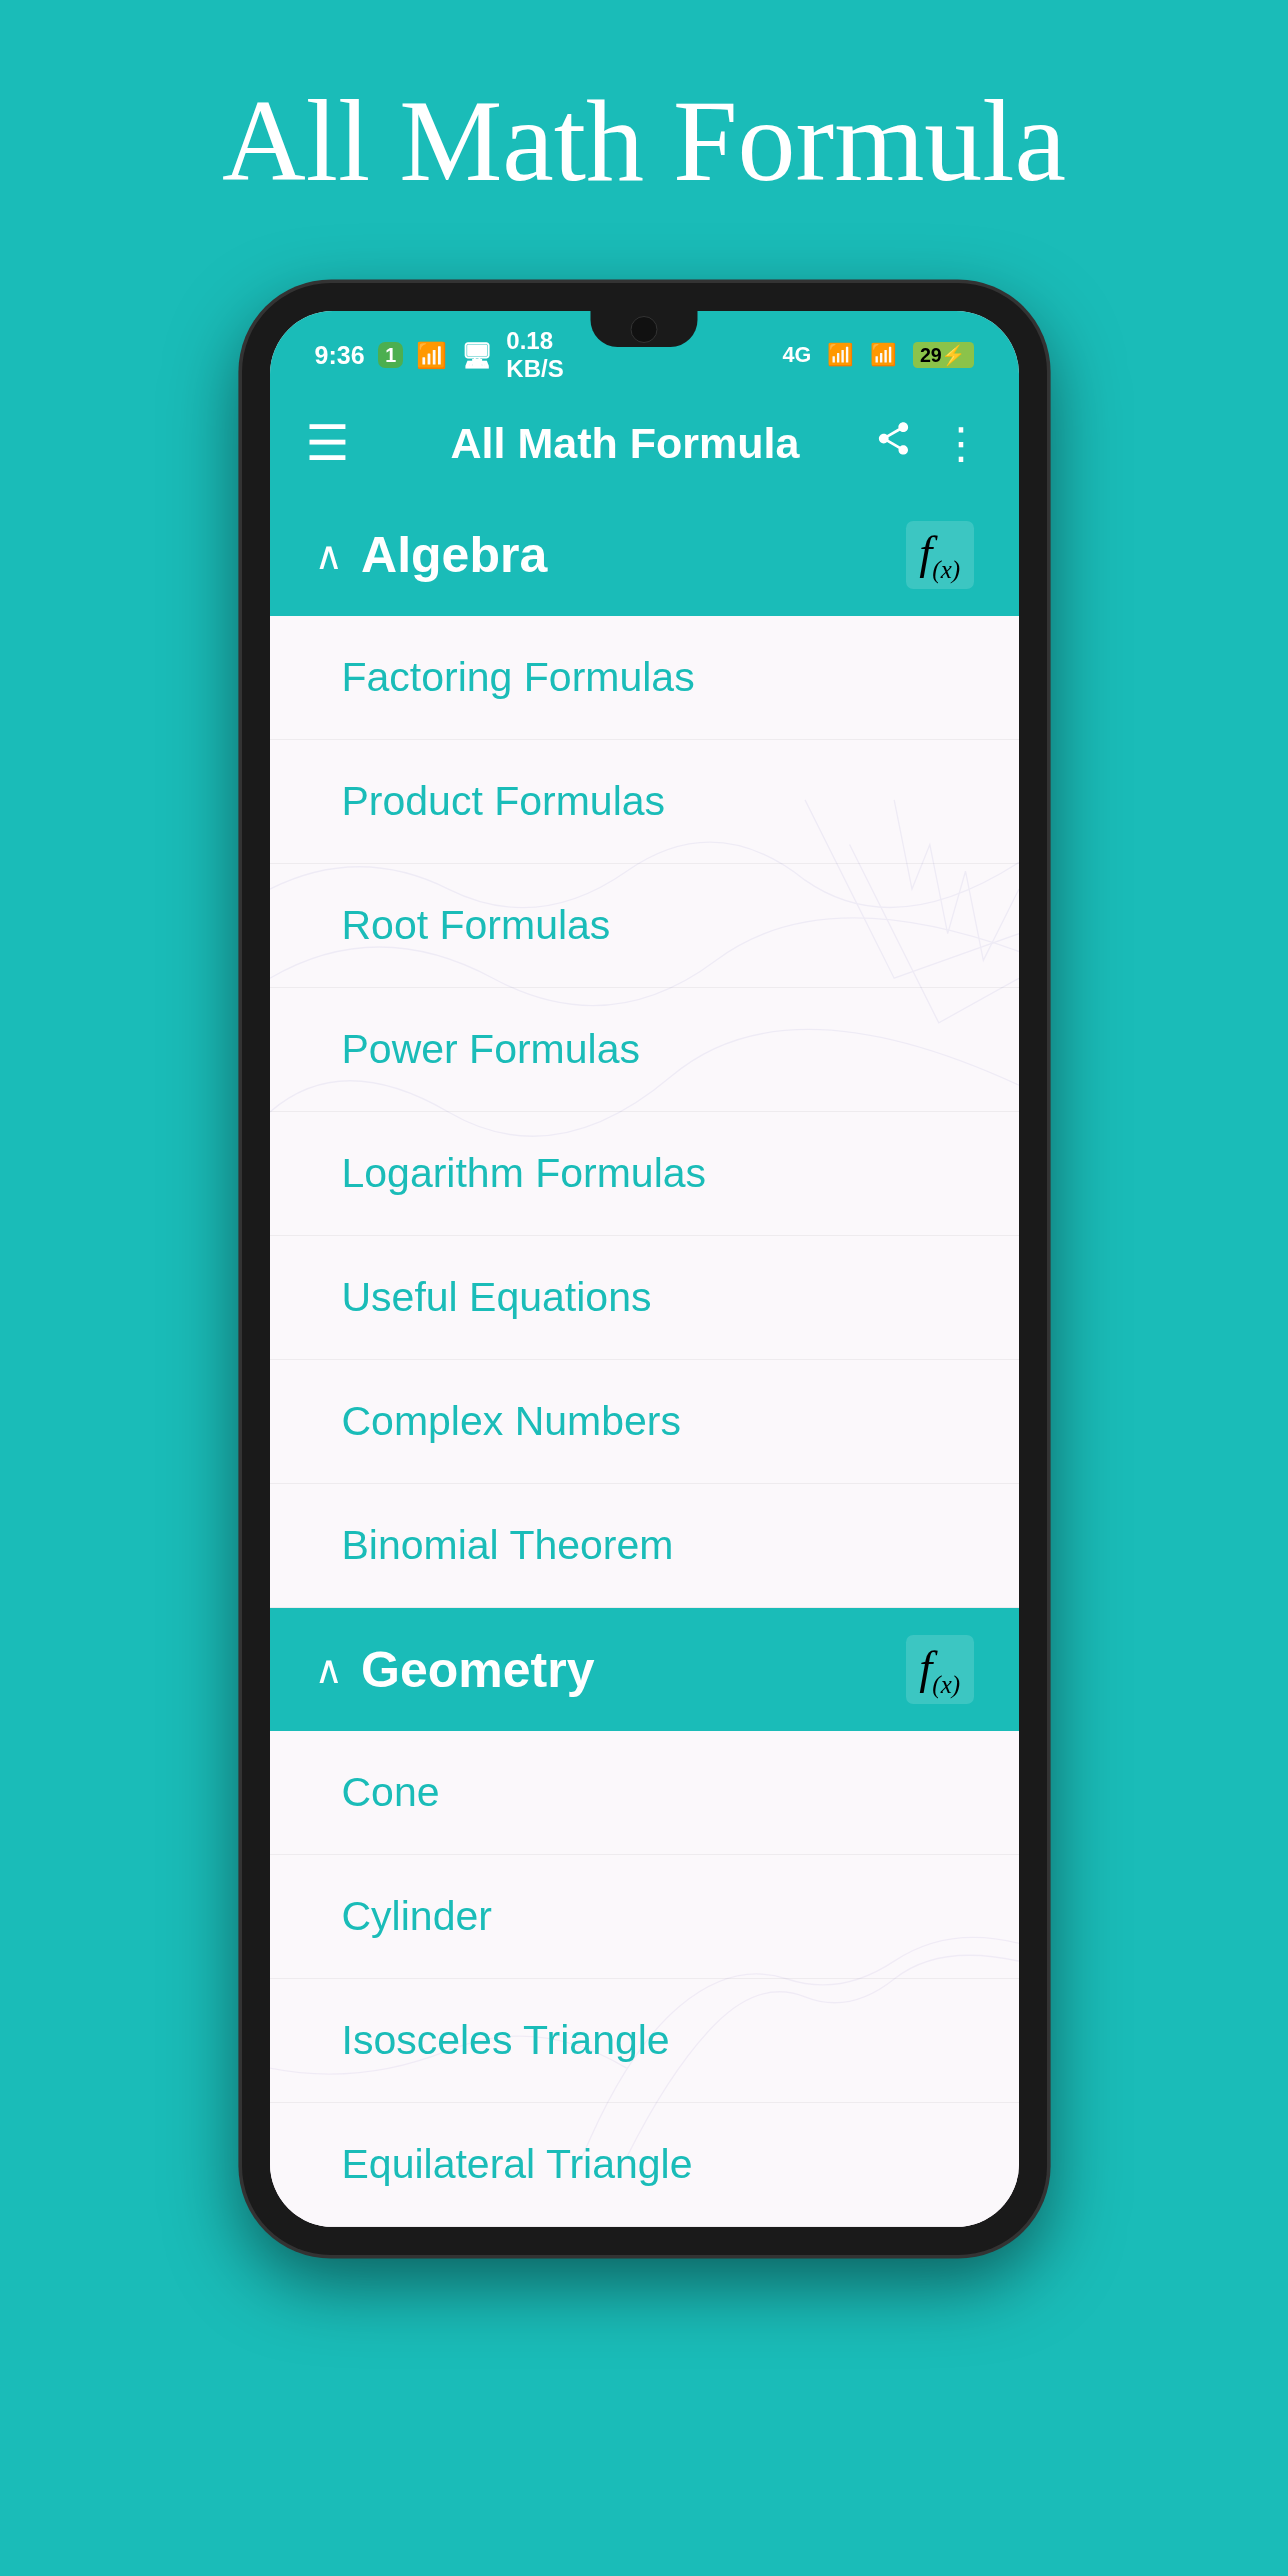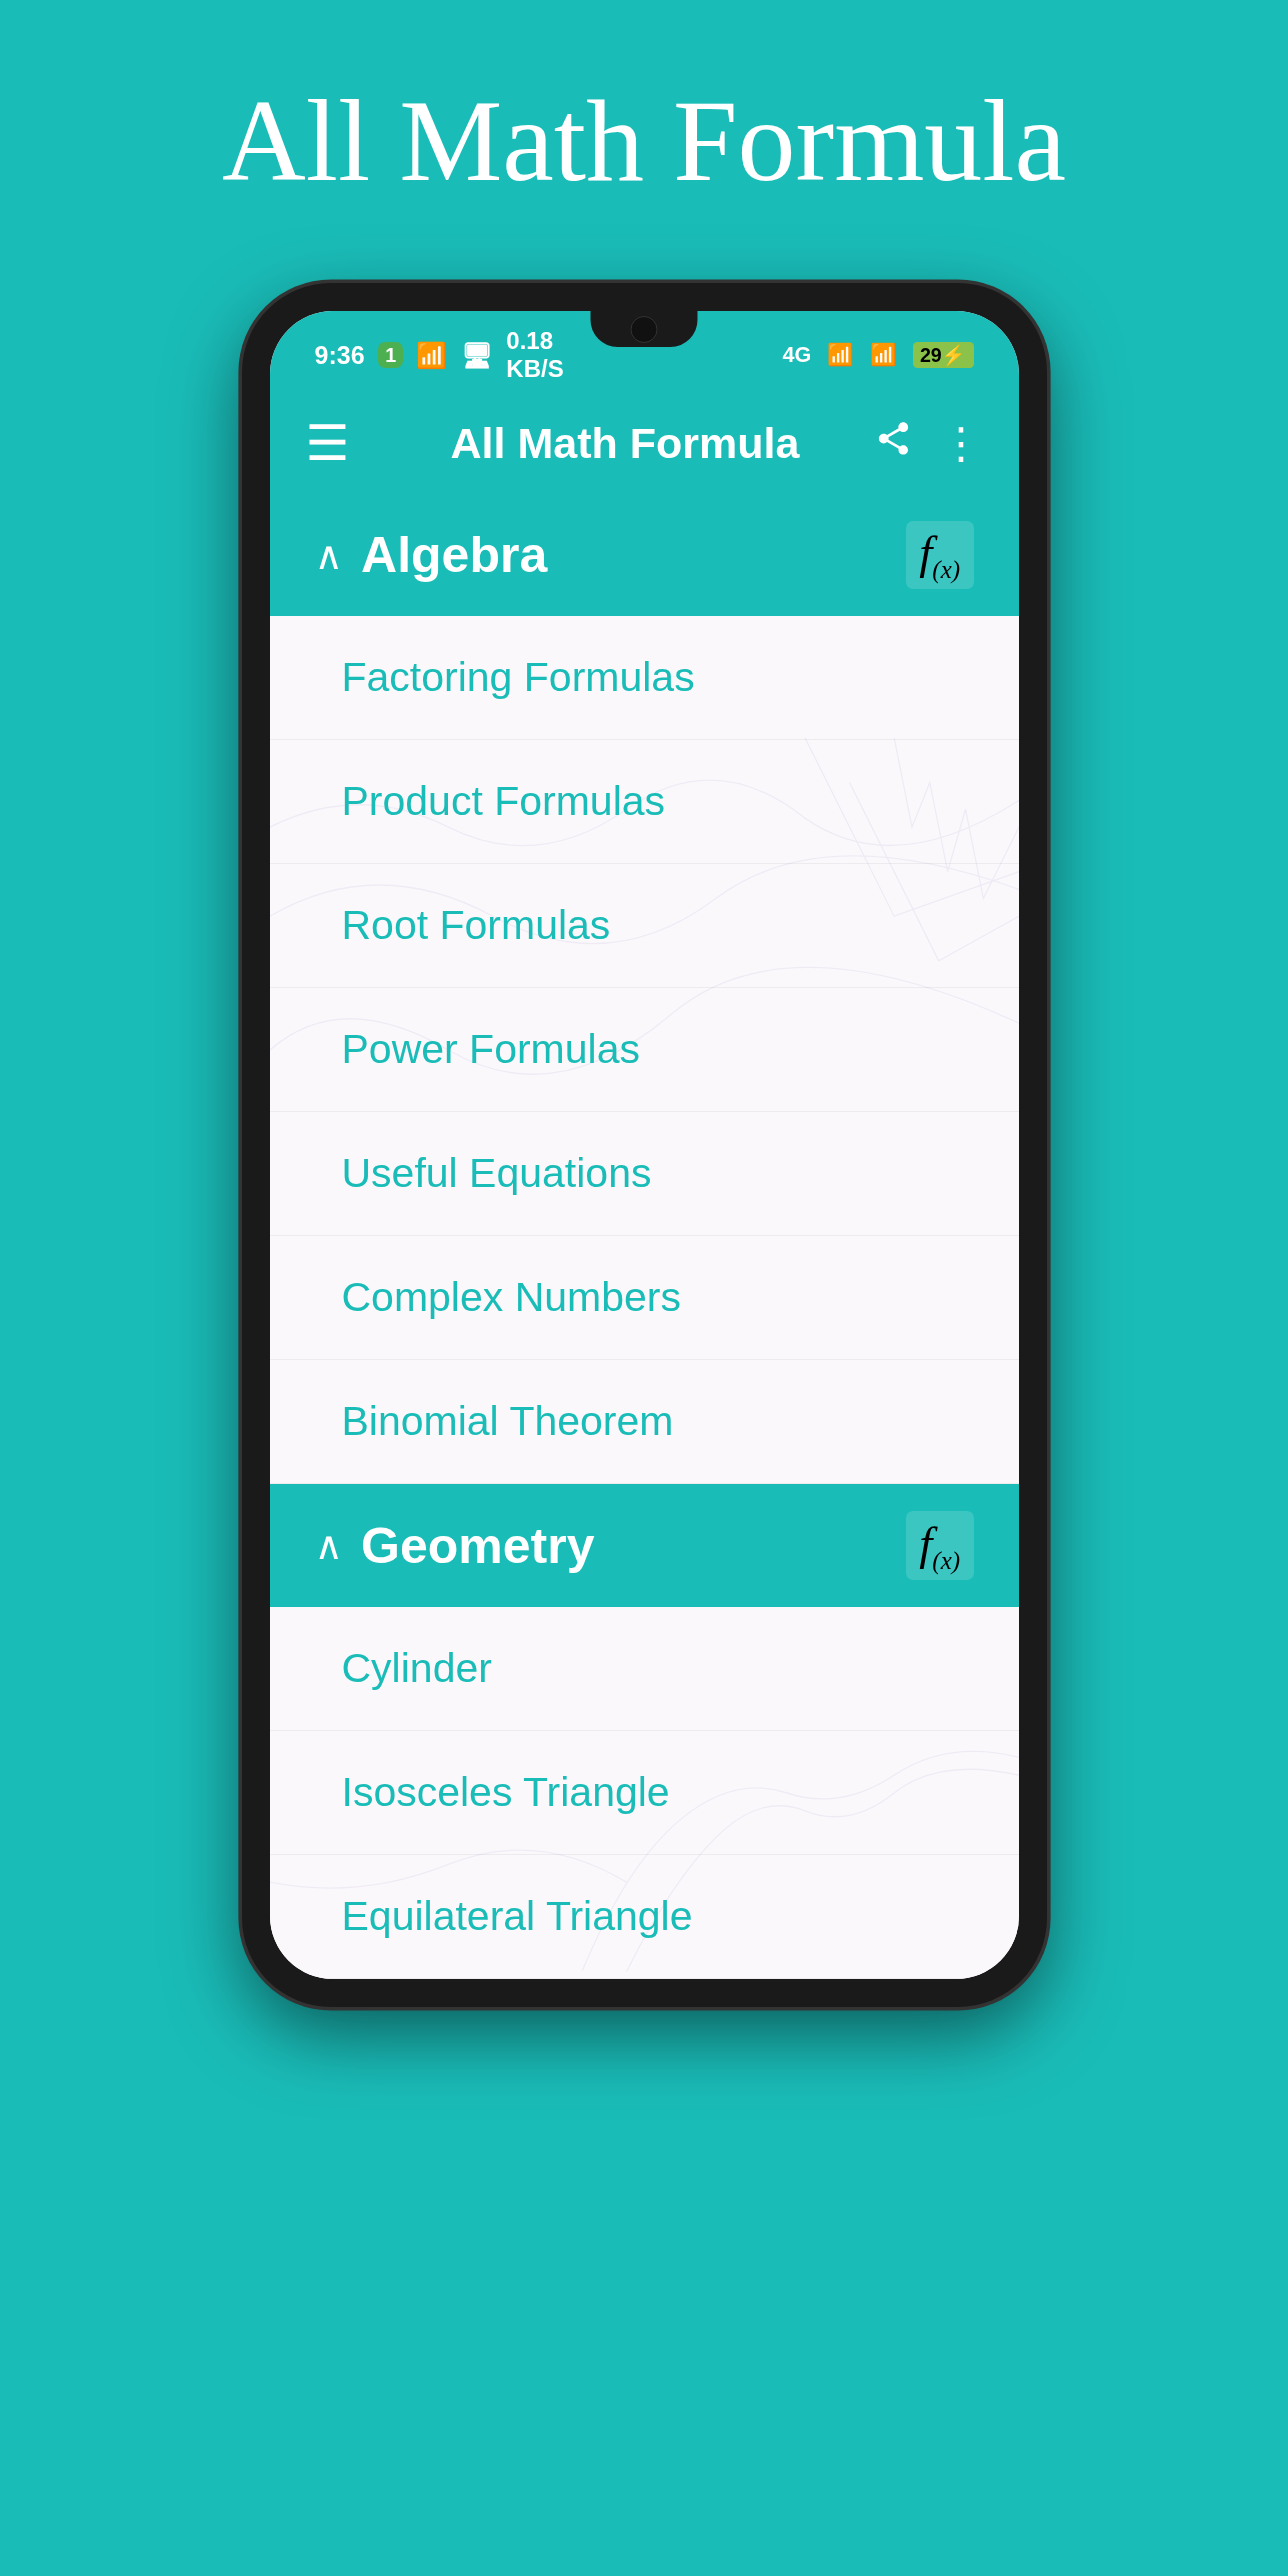--- a/index.html
+++ b/index.html
@@ -294,20 +294,23 @@
           <div class="list-item">
             <span class="list-item-text">Product Formulas</span>
           </div>
           <div class="list-item">
             <span class="list-item-text">Root Formulas</span>
           </div>
           <div class="list-item">
             <span class="list-item-text">Power Formulas</span>
           </div>
           <div class="list-item">
+            <span class="list-item-text">Logarithm Formulas</span>
+          </div>
+          <div class="list-item">
             <span class="list-item-text">Useful Equations</span>
           </div>
           <div class="list-item">
             <span class="list-item-text">Complex Numbers</span>
           </div>
           <div class="list-item">
             <span class="list-item-text">Binomial Theorem</span>
           </div>
         </div>
 
@@ -322,20 +325,23 @@
         <div class="geometry-content">
           <svg class="bg-svg" viewBox="0 0 840 400" xmlns="http://www.w3.org/2000/svg">
             <g stroke="#9080c0" stroke-width="1.5" fill="none">
               <path d="M400 400 Q450 300 500 250 Q550 200 600 220 Q650 240 700 200 Q750 160 840 180"></path>
               <path d="M350 400 Q400 280 460 230 Q520 180 580 200 Q640 220 700 180 Q760 140 840 160"></path>
               <path d="M0 300 Q100 320 200 280 Q300 240 400 300"></path>
             </g>
           </svg>
 
           <div class="list-item">
+            <span class="list-item-text">Cone</span>
+          </div>
+          <div class="list-item">
             <span class="list-item-text">Cylinder</span>
           </div>
           <div class="list-item">
             <span class="list-item-text">Isosceles Triangle</span>
           </div>
           <div class="list-item">
             <span class="list-item-text">Equilateral Triangle</span>
           </div>
         </div>
 

